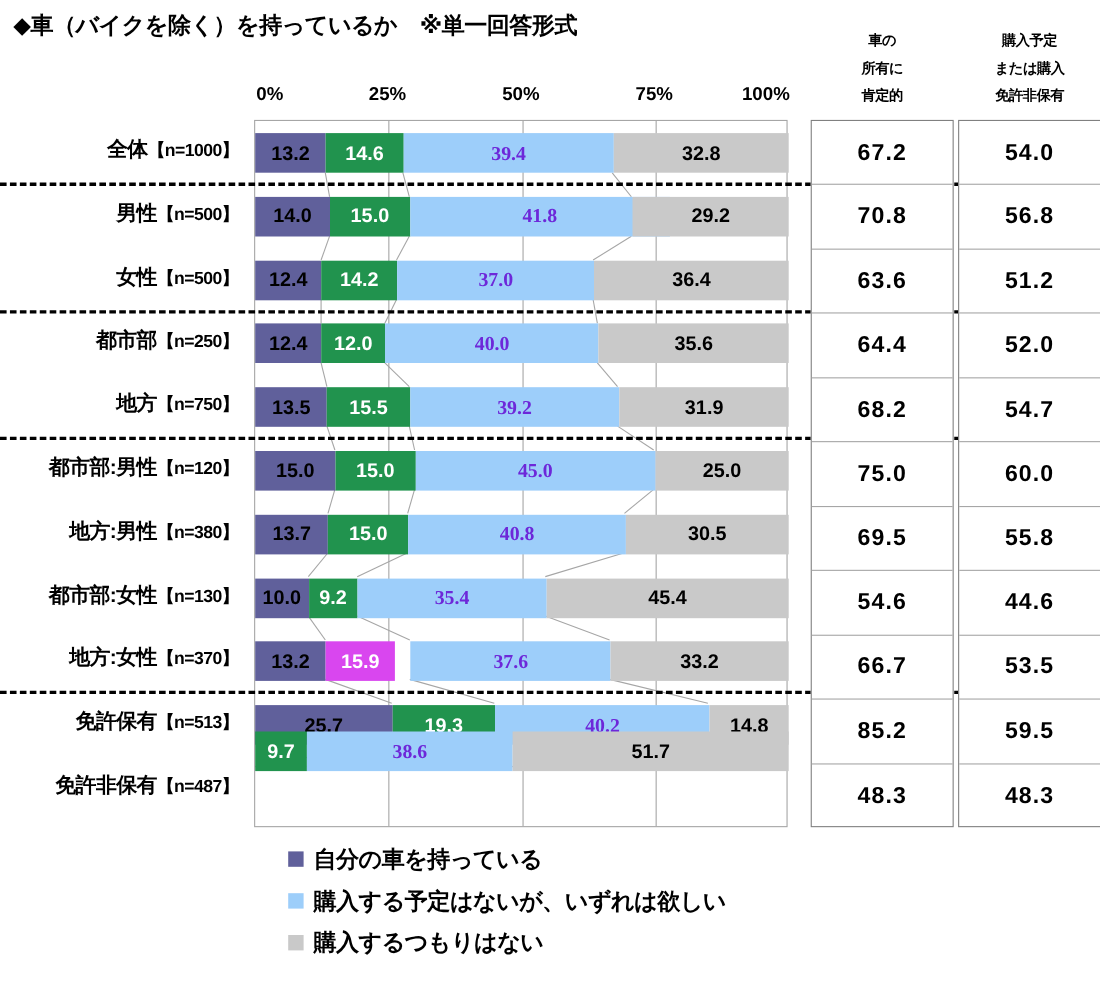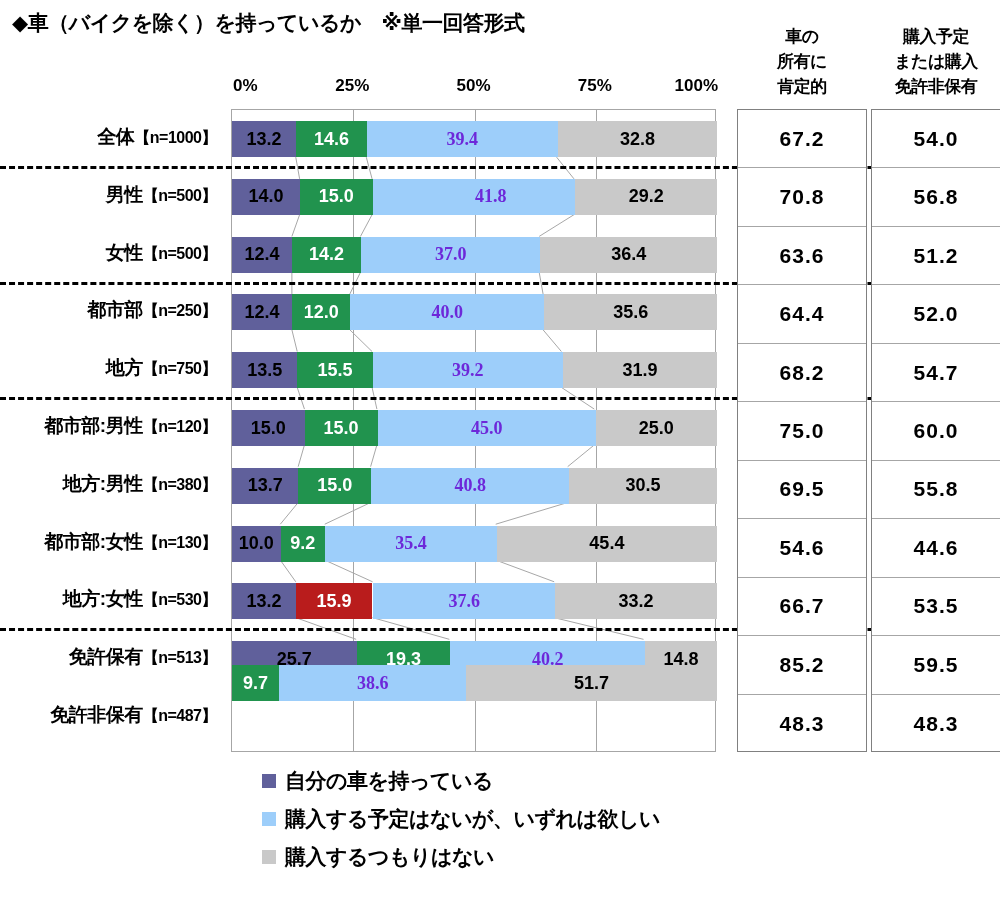--- a/index.html
+++ b/index.html
@@ -27,21 +27,21 @@
     letter-spacing: -0.5px;
     white-space: nowrap;
   }
 
   
   .col-header {
     position: absolute;
     top: 24px;
     width: 130px;
     text-align: center;
-    font-size: 17px;
+    font-size: 13px;
     font-weight: bold;
     line-height: 25px;
     letter-spacing: -0.5px;
   }
   #col-header-own { left: 737px; }
   #col-header-intent { left: 871px; }
   .col-header span { display: block; }
 
   
   #axis-labels {
@@ -215,21 +215,21 @@
 
 <div id="cat-labels">
     <div class="cat-label" style="top: 18px;"><span>全体</span><span class="n-part">【n=1000】</span></div>
     <div class="cat-label" style="top: 75.8px;"><span>男性</span><span class="n-part">【n=500】</span></div>
     <div class="cat-label" style="top: 133.6px;"><span>女性</span><span class="n-part">【n=500】</span></div>
     <div class="cat-label" style="top: 191.4px;"><span>都市部</span><span class="n-part">【n=250】</span></div>
     <div class="cat-label" style="top: 249.2px;"><span>地方</span><span class="n-part">【n=750】</span></div>
     <div class="cat-label" style="top: 307px;"><span>都市部:男性</span><span class="n-part">【n=120】</span></div>
     <div class="cat-label" style="top: 364.8px;"><span>地方:男性</span><span class="n-part">【n=380】</span></div>
     <div class="cat-label" style="top: 422.6px;"><span>都市部:女性</span><span class="n-part">【n=130】</span></div>
-    <div class="cat-label" style="top: 480.4px;"><span>地方:女性</span><span class="n-part">【n=530】</span></div>
+    <div class="cat-label" style="top: 480.4px;"><span>地方:女性</span><span class="n-part">【n=370】</span></div>
     <div class="cat-label" style="top: 538.2px;"><span>免許保有</span><span class="n-part">【n=513】</span></div>
     <div class="cat-label" style="top: 596px;"><span>免許非保有</span><span class="n-part">【n=487】</span></div>
   </div>
 
 <div id="plot-area">
   <svg id="connectors" viewBox="0 0 485 643" width="485" height="643">
       <line x1="64.02" y1="47" x2="67.9" y2="68.8" stroke="#a6a6a6" stroke-width="1"></line>
       <line x1="134.82999999999998" y1="47" x2="140.64999999999998" y2="68.8" stroke="#a6a6a6" stroke-width="1"></line>
       <line x1="325.91999999999996" y1="47" x2="343.38" y2="68.8" stroke="#a6a6a6" stroke-width="1"></line>
       <line x1="67.9" y1="104.8" x2="60.14" y2="126.6" stroke="#a6a6a6" stroke-width="1"></line>
@@ -372,21 +372,21 @@
         <span>35.4</span>
       </div>
       <div class="seg s3" style="left: 264.81px; width: 220.19px; background: rgb(201, 201, 201);">
         <span>45.4</span>
       </div>
     </div>
     <div class="bar-row" style="top: 473.4px; width: 485px;">
       <div class="seg s0" style="left: 0px; width: 64.02px; background: rgb(96, 96, 155);">
         <span>13.2</span>
       </div>
-      <div class="seg s1" style="left: 64.02px; width: 76px; background: #b91c1c;">
+      <div class="seg s1" style="left: 64.02px; width: 63px; background: #d946ef;">
         <span>15.9</span>
       </div>
       <div class="seg s2" style="left: 141.135px; width: 182.36px; background: rgb(157, 206, 250);">
         <span>37.6</span>
       </div>
       <div class="seg s3" style="left: 323.495px; width: 161.02px; background: rgb(201, 201, 201);">
         <span>33.2</span>
       </div>
     </div>
     <div class="bar-row" style="top: 531.2px; width: 485px;">

